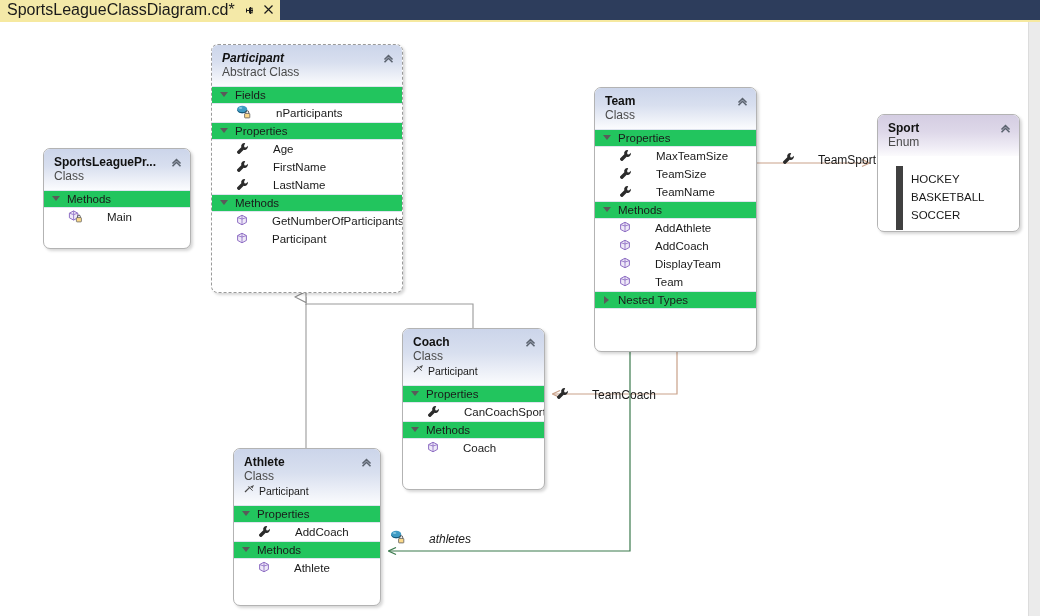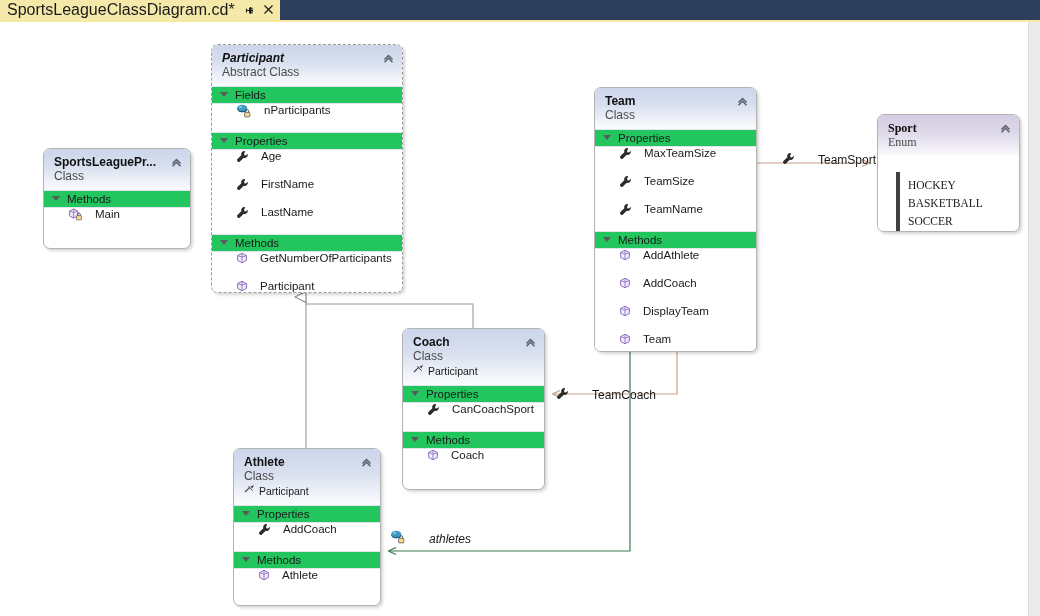--- a/index.html
+++ b/index.html
@@ -143,34 +143,34 @@
     border-top: 5px solid #5a5a5a;
   }
   .sec-tri.closed::before {
     content: ""; position: absolute; left: 1px; top: 0;
     border-top: 4px solid transparent;
     border-bottom: 4px solid transparent;
     border-left: 5px solid #5a5a5a;
   }
 
   .member {
-    display: flex; 
-    height: 28px;
+    display: flex; align-items: center;
+    height: 18px;
     padding-left: 24px;
-    gap: 12px;
+    gap: 24px;
     font-size: 11.5px; color: #1a1a1a;
     background: #ffffff;
   }
 
   
   .enum-body {
     background: #ffffff;
-    margin: 16px 6px 0 18px;
+    margin: 10px 6px 0 18px;
     padding: 4px 0 6px 0;
-    border-left: 4px solid #404040;
+    border-left: 7px solid #404040;
   }
   .enum-item {
     font-size: 11.5px; color: #1a1a1a;
     line-height: 18px; padding-left: 8px;
   }
 
   .icon { flex: 0 0 auto; display: inline-block; position: relative; }
 </style>
 </head>
 <body>
@@ -418,21 +418,21 @@
                 <path d="M6 1.2 L6 5 M6 5 L1.6 3.6 M6 5 L10.4 3.6 M6 5 L6 10.8" stroke="#8f6fc4" stroke-width="0.85" fill="none"></path>
               </svg></span>
             <span>Team</span>
           </div>
           <div class="sec">
             <span class="sec-tri closed"></span>
             <span>Nested Types</span>
           </div>
         </div>
       </div>
-      <div class="shape shape-solid" style="left: 877px; top: 114px; width: 143px; height: 118px; font-family: Liberation Serif, serif;">
+      <div class="shape shape-solid" style="left: 877px; top: 114px; width: 143px; height: 118px;">
         <div class="shape-header enum">
           <div class="shape-title">Sport</div>
           <div class="shape-kind">Enum</div>
           <span class="chev"><svg width="13" height="13" viewBox="0 0 13 13">
               <path d="M2.5 7.5 L6.5 3.6 L10.5 7.5" fill="none" stroke="#5c6470" stroke-width="1.6"></path>
               <path d="M2.5 10.2 L6.5 6.3 L10.5 10.2" fill="none" stroke="#5c6470" stroke-width="1.6"></path>
             </svg></span>
         </div>
         <div class="shape-body">
           <div class="enum-body">

